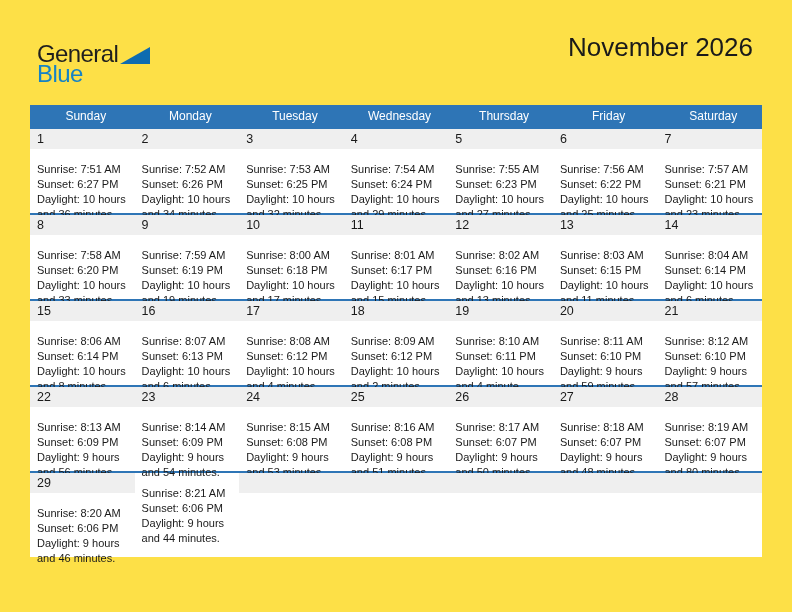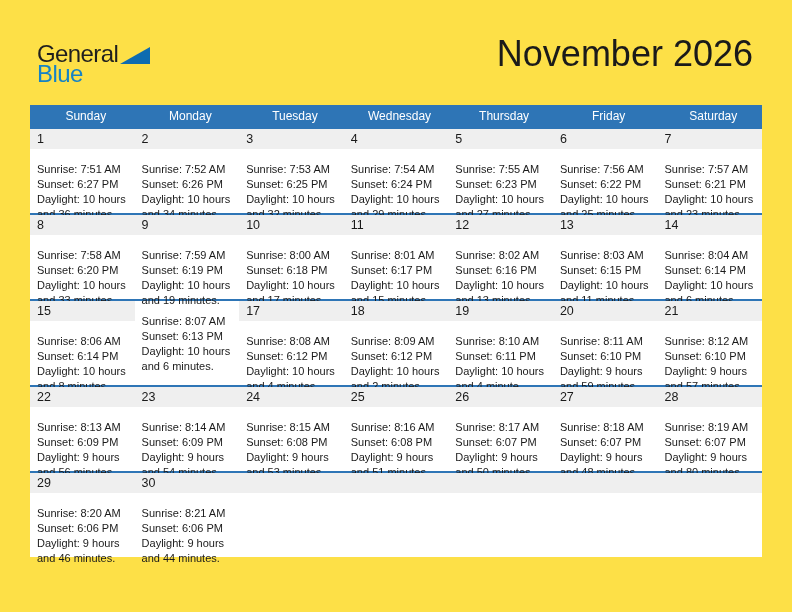--- a/index.html
+++ b/index.html
@@ -31,21 +31,21 @@
     border-left:30px solid transparent;
     border-bottom:17px solid var(--logo-tri);
   }
   .logo-blue{
     font-size:24px;line-height:1;color:var(--logo-blue);letter-spacing:-0.6px;
     margin-top:-4px;font-weight:400;
   }
 
   
   .titles{position:absolute;right:39px;top:32px;text-align:right;}
-  .month-title{font-size:36px;line-height:1.2;color:#1a1a1a;font-weight:400;}
+  .month-title{font-size:26px;line-height:1.2;color:#1a1a1a;font-weight:400;}
   .location-subtitle{font-size:15px;font-weight:700;color:#1a1a1a;margin-top:8px;}
 
   
   .calendar{position:absolute;left:30px;top:105px;width:732px;}
   .weekday-row{
     display:flex;height:22px;align-items:center;background:var(--header-bg);text-align:center;
   }
   .weekday{
     flex:1 1 0;color:var(--weekday-text);font-size:12px;padding-left:7px;
     white-space:nowrap;overflow:hidden;
@@ -226,20 +226,21 @@
           <div class="day-cell">
             <div class="day-num">15</div>
             <div class="day-details">
               <div class="detail-line">Sunrise: 8:06 AM</div>
               <div class="detail-line">Sunset: 6:14 PM</div>
               <div class="detail-line">Daylight: 10 hours</div>
               <div class="detail-line">and 8 minutes.</div>
             </div>
           </div>
           <div class="day-cell">
+            <div class="day-num">16</div>
             <div class="day-details">
               <div class="detail-line">Sunrise: 8:07 AM</div>
               <div class="detail-line">Sunset: 6:13 PM</div>
               <div class="detail-line">Daylight: 10 hours</div>
               <div class="detail-line">and 6 minutes.</div>
             </div>
           </div>
           <div class="day-cell">
             <div class="day-num">17</div>
             <div class="day-details">
@@ -355,21 +356,20 @@
           <div class="day-cell">
             <div class="day-num">29</div>
             <div class="day-details">
               <div class="detail-line">Sunrise: 8:20 AM</div>
               <div class="detail-line">Sunset: 6:06 PM</div>
               <div class="detail-line">Daylight: 9 hours</div>
               <div class="detail-line">and 46 minutes.</div>
             </div>
           </div>
           <div class="day-cell">
-            <div class="day-num">30</div>
             <div class="day-details">
               <div class="detail-line">Sunrise: 8:21 AM</div>
               <div class="detail-line">Sunset: 6:06 PM</div>
               <div class="detail-line">Daylight: 9 hours</div>
               <div class="detail-line">and 44 minutes.</div>
             </div>
           </div>
           <div class="day-cell">
             <div class="day-num"></div>
             <div class="day-details">

